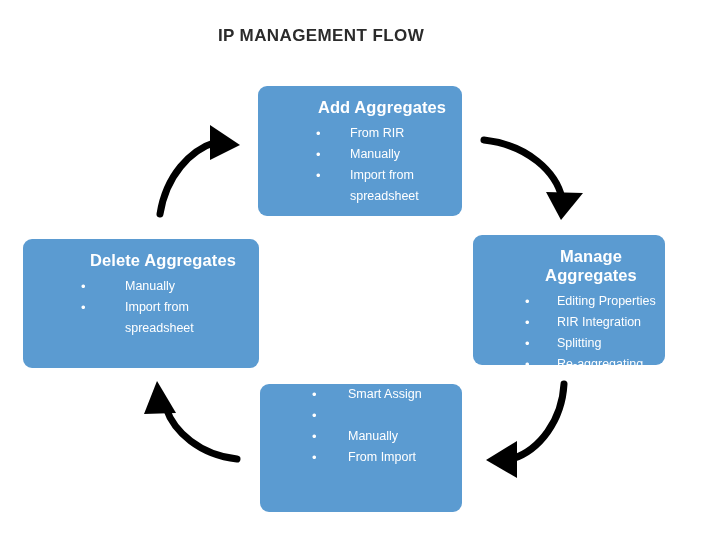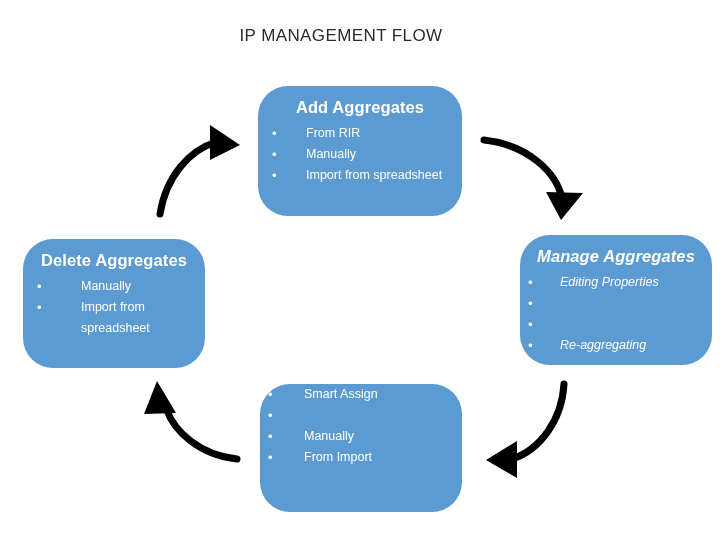--- a/index.html
+++ b/index.html
@@ -15,31 +15,31 @@
     overflow: hidden;
     font-family: "Liberation Sans", sans-serif;
   }
   #diagram-title {
     position: absolute;
     left: 0;
     top: 26px;
     width: 642px;
     text-align: center;
     font-size: 17px;
-    font-weight: 400;
+    font-weight: 700;
     letter-spacing: 0.4px;
     color: #2b2b2b;
-    margin-left: 20px;
   }
   .node {
     position: absolute;
     background: #5b9bd1;
-    border-radius: 30px;
+    border-radius: 9px;
     box-sizing: border-box;
     color: #ffffff;
+    padding-left: 44px;
   }
   .node-title {
     text-align: center;
     font-size: 16.5px;
     font-weight: bold;
     color: #ffffff;
     letter-spacing: 0.1px;
     padding-top: 12px;
     padding-bottom: 6px;
   }
@@ -62,23 +62,23 @@
     text-align: left;
     font-size: 13px;
     line-height: 21px;
   }
   .bullet-text {
     flex: 1 1 auto;
   }
 
   
   #node-add        { left: 258px; top: 86px;  width: 204px; height: 130px; }
-  #node-manage     { left: 520px; top: 235px; width: 192px; height: 130px; font-style: italic; }
+  #node-manage     { left: 473px; top: 235px; width: 192px; height: 130px; }
   #node-assign     { left: 260px; top: 384px; width: 202px; height: 128px; }
-  #node-delete     { left: 23px;  top: 239px; width: 182px; height: 129px; }
+  #node-delete     { left: 23px;  top: 239px; width: 236px; height: 129px; }
 
   #node-manage .bullet-row,
   #node-assign .bullet-row { padding-left: 8px; }
   #node-delete .bullet-row { padding-left: 14px; }
   #node-manage .bullet-dot { flex: 0 0 32px; width: 32px; }
   #node-assign .bullet-dot { flex: 0 0 36px; width: 36px; }
   #node-delete .bullet-dot { flex: 0 0 44px; width: 44px; }
   #node-add    .bullet-dot { flex: 0 0 34px; width: 34px; }
 
   .arrow-layer {
@@ -138,23 +138,25 @@
 
   <div class="node" id="node-manage">
     <div class="node-title">Manage Aggregates</div>
     <ul class="bullets">
       <li class="bullet-row">
         <span class="bullet-dot">•</span>
         <span class="bullet-text">Editing Properties</span>
       </li>
       <li class="bullet-row">
         <span class="bullet-dot">•</span>
+        <span class="bullet-text">RIR Integration</span>
       </li>
       <li class="bullet-row">
         <span class="bullet-dot">•</span>
+        <span class="bullet-text">Splitting</span>
       </li>
       <li class="bullet-row">
         <span class="bullet-dot">•</span>
         <span class="bullet-text">Re-aggregating</span>
       </li>
     </ul>
   </div>
 
   <div class="node" id="node-assign">
     <ul class="bullets">

